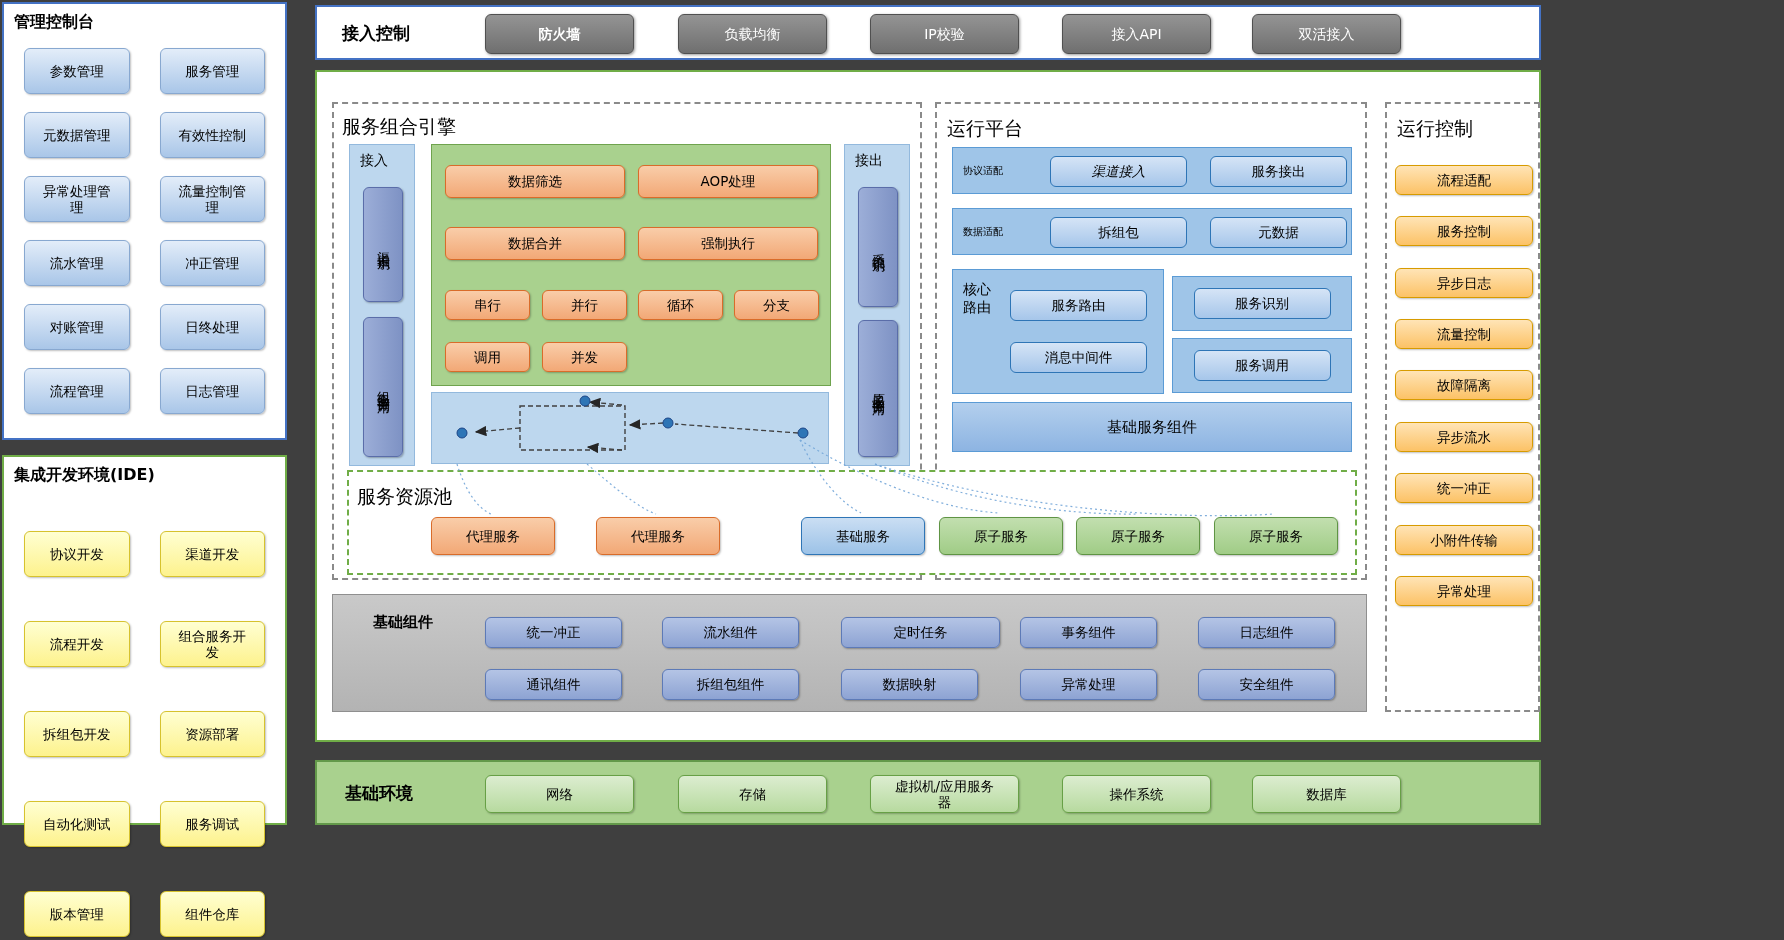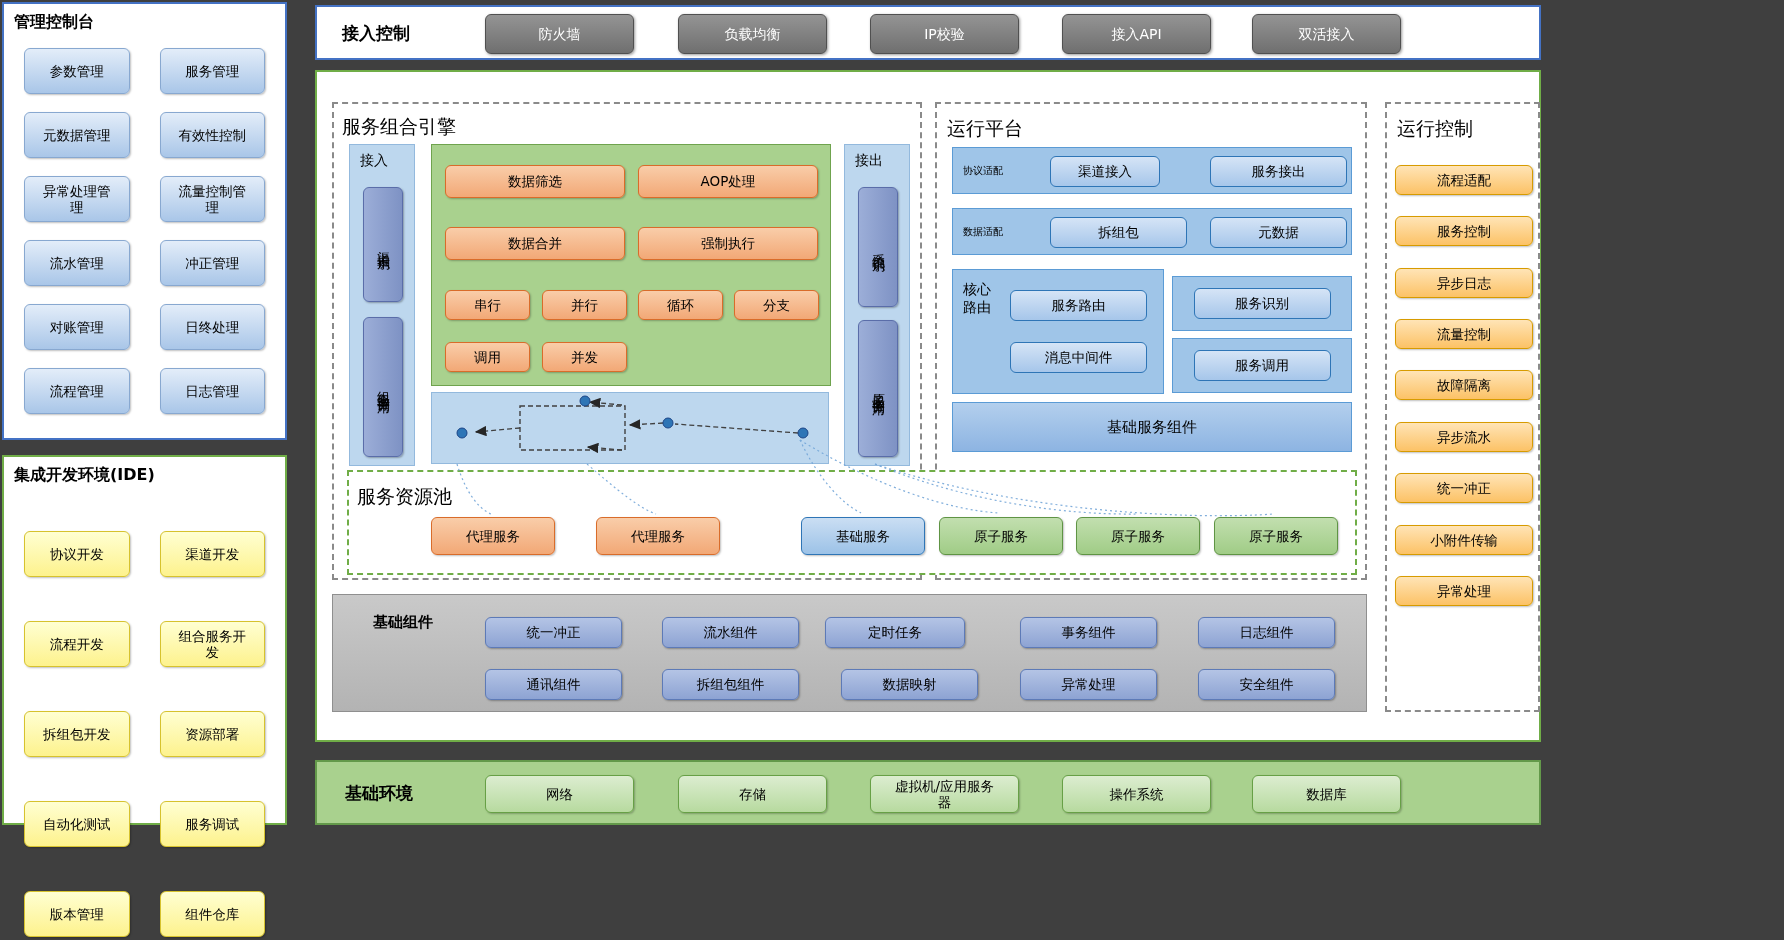--- a/index.html
+++ b/index.html
@@ -84,21 +84,21 @@
       <div class="btn btn-yellow">资源部署</div>
       <div class="btn btn-yellow">自动化测试</div>
       <div class="btn btn-yellow">服务调试</div>
       <div class="btn btn-yellow">版本管理</div>
       <div class="btn btn-yellow">组件仓库</div>
     </div>
   </section>
 
   <section class="abs panel blue-panel" style="left:315px;top:5px;width:1226px;height:55px;">
     <div class="abs bar-title" style="left:25px;top:15px;">接入控制</div>
-    <div class="abs btn btn-gray" style="left:168px;top:7px;width:149px;height:40px;">防火墙</div>
+    <div class="abs btn btn-gray" style="left:168px;top:7px;width:149px;height:40px;font-weight:bold;">防火墙</div>
     <div class="abs btn btn-gray" style="left:361px;top:7px;width:149px;height:40px;">负载均衡</div>
     <div class="abs btn btn-gray" style="left:553px;top:7px;width:149px;height:40px;">IP校验</div>
     <div class="abs btn btn-gray" style="left:745px;top:7px;width:149px;height:40px;">接入API</div>
     <div class="abs btn btn-gray" style="left:935px;top:7px;width:149px;height:40px;">双活接入</div>
   </section>
 
   <section class="abs panel green-panel" style="left:315px;top:70px;width:1226px;height:672px;">
 
     <div class="abs dashed-gray" style="left:15px;top:30px;width:590px;height:478px;">
       <div class="abs box-label" style="left:8px;top:10px;">服务组合引擎</div>
@@ -147,21 +147,21 @@
         <div class="abs vbtn" style="left:13px;top:42px;width:40px;height:120px;">系统识别</div>
         <div class="abs vbtn" style="left:13px;top:175px;width:40px;height:137px;">原子服务调用</div>
       </div>
     </div>
 
     <div class="abs dashed-gray" style="left:618px;top:30px;width:432px;height:478px;">
       <div class="abs box-label" style="left:10px;top:12px;">运行平台</div>
 
       <div class="abs p-row" style="left:15px;top:43px;width:400px;height:47px;">
         <div class="row-label">协议适配</div>
-        <div class="abs btn btn-lblue" style="left:97px;top:8px;width:110px;height:31px;">渠道接入</div>
+        <div class="abs btn btn-lblue" style="left:97px;top:8px;width:137px;height:31px;font-style:italic;">渠道接入</div>
         <div class="abs btn btn-lblue" style="left:257px;top:8px;width:137px;height:31px;">服务接出</div>
       </div>
 
       <div class="abs p-row" style="left:15px;top:104px;width:400px;height:47px;">
         <div class="row-label">数据适配</div>
         <div class="abs btn btn-lblue" style="left:97px;top:8px;width:137px;height:31px;">拆组包</div>
         <div class="abs btn btn-lblue" style="left:257px;top:8px;width:137px;height:31px;">元数据</div>
       </div>
 
       <div class="abs p-row" style="left:15px;top:165px;width:212px;height:125px;">
@@ -187,21 +187,21 @@
       <div class="abs btn btn-poolblue" style="left:452px;top:45px;width:124px;height:38px;">基础服务</div>
       <div class="abs btn btn-pgreen" style="left:590px;top:45px;width:124px;height:38px;">原子服务</div>
       <div class="abs btn btn-pgreen" style="left:727px;top:45px;width:124px;height:38px;">原子服务</div>
       <div class="abs btn btn-pgreen" style="left:865px;top:45px;width:124px;height:38px;">原子服务</div>
     </div>
 
     <div class="abs gray-box" style="left:15px;top:522px;width:1035px;height:118px;">
       <div class="abs" style="left:40px;top:18px;font-size:15px;font-weight:700;">基础组件</div>
       <div class="abs btn btn-steel" style="left:152px;top:22px;width:137px;height:31px;">统一冲正</div>
       <div class="abs btn btn-steel" style="left:329px;top:22px;width:137px;height:31px;">流水组件</div>
-      <div class="abs btn btn-steel" style="left:492px;top:22px;width:140px;height:31px;">定时任务</div>
+      <div class="abs btn btn-steel" style="left:508px;top:22px;width:159px;height:31px;">定时任务</div>
       <div class="abs btn btn-steel" style="left:687px;top:22px;width:137px;height:31px;">事务组件</div>
       <div class="abs btn btn-steel" style="left:865px;top:22px;width:137px;height:31px;">日志组件</div>
       <div class="abs btn btn-steel" style="left:152px;top:74px;width:137px;height:31px;">通讯组件</div>
       <div class="abs btn btn-steel" style="left:329px;top:74px;width:137px;height:31px;">拆组包组件</div>
       <div class="abs btn btn-steel" style="left:508px;top:74px;width:137px;height:31px;">数据映射</div>
       <div class="abs btn btn-steel" style="left:687px;top:74px;width:137px;height:31px;">异常处理</div>
       <div class="abs btn btn-steel" style="left:865px;top:74px;width:137px;height:31px;">安全组件</div>
     </div>
 
     <div class="abs dashed-gray" style="left:1068px;top:30px;width:155px;height:610px;">

